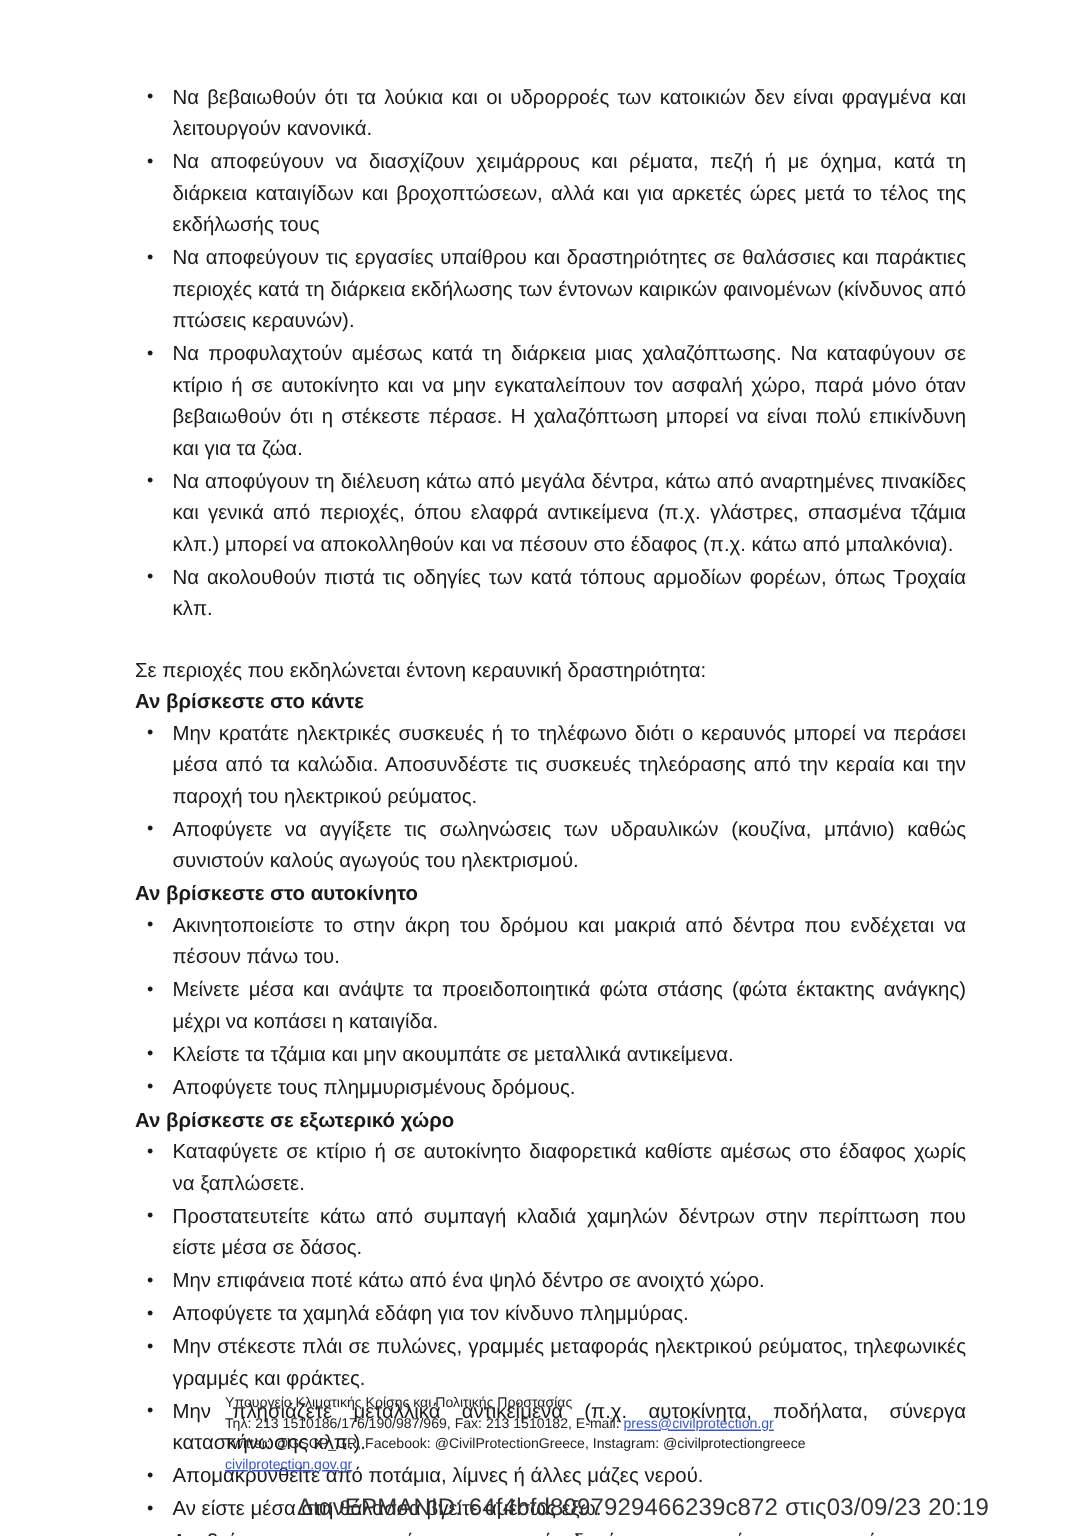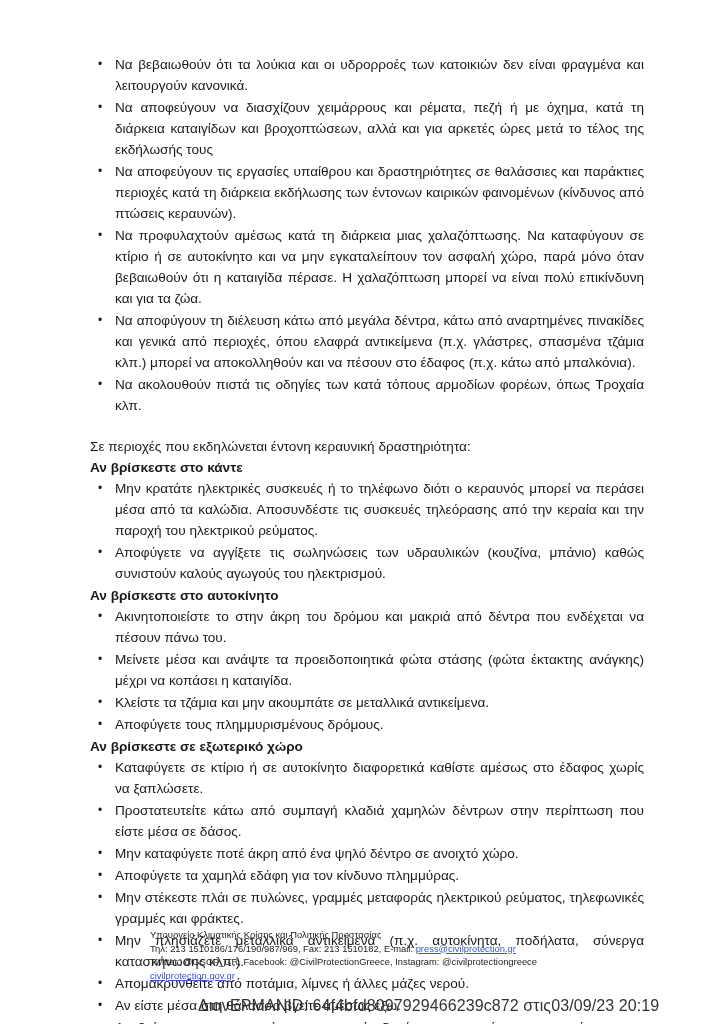--- a/index.html
+++ b/index.html
@@ -20,21 +20,21 @@
 </style>
 </head>
 <body>
 
 <div class="page">
   <div class="content">
     <ul class="blist">
       <li><span class="bullet">•</span><span>Να βεβαιωθούν ότι τα λούκια και οι υδρορροές των κατοικιών δεν είναι φραγμένα και λειτουργούν κανονικά.</span></li>
       <li><span class="bullet">•</span><span>Να αποφεύγουν να διασχίζουν χειμάρρους και ρέματα, πεζή ή με όχημα, κατά τη διάρκεια καταιγίδων και βροχοπτώσεων, αλλά και για αρκετές ώρες μετά το τέλος της εκδήλωσής τους</span></li>
       <li><span class="bullet">•</span><span>Να αποφεύγουν τις εργασίες υπαίθρου και δραστηριότητες σε θαλάσσιες και παράκτιες περιοχές κατά τη διάρκεια εκδήλωσης των έντονων καιρικών φαινομένων (κίνδυνος από πτώσεις κεραυνών).</span></li>
-      <li><span class="bullet">•</span><span>Να προφυλαχτούν αμέσως κατά τη διάρκεια μιας χαλαζόπτωσης. Να καταφύγουν σε κτίριο ή σε αυτοκίνητο και να μην εγκαταλείπουν τον ασφαλή χώρο, παρά μόνο όταν βεβαιωθούν ότι η καταιγίδα πέρασε. Η χαλαζόπτωση μπορεί να είναι πολύ επικίνδυνη και για τα ζώα.</span></li>
+      <li><span class="bullet">•</span><span>Να προφυλαχτούν αμέσως κατά τη διάρκεια μιας χαλαζόπτωσης. Να καταφύγουν σε κτίριο ή σε αυτοκίνητο και να μην εγκαταλείπουν τον ασφαλή χώρο, παρά μόνο όταν βεβαιωθούν ότι η στέκεστε πέρασε. Η χαλαζόπτωση μπορεί να είναι πολύ επικίνδυνη και για τα ζώα.</span></li>
       <li><span class="bullet">•</span><span>Να αποφύγουν τη διέλευση κάτω από μεγάλα δέντρα, κάτω από αναρτημένες πινακίδες και γενικά από περιοχές, όπου ελαφρά αντικείμενα (π.χ. γλάστρες, σπασμένα τζάμια κλπ.) μπορεί να αποκολληθούν και να πέσουν στο έδαφος (π.χ. κάτω από μπαλκόνια).</span></li>
       <li><span class="bullet">•</span><span>Να ακολουθούν πιστά τις οδηγίες των κατά τόπους αρμοδίων φορέων, όπως Τροχαία κλπ.</span></li>
     </ul>
 
     <div class="intro">Σε περιοχές που εκδηλώνεται έντονη κεραυνική δραστηριότητα:</div>
 
     <div class="heading">Αν βρίσκεστε στο κάντε</div>
     <ul class="blist">
       <li><span class="bullet">•</span><span>Μην κρατάτε ηλεκτρικές συσκευές ή το τηλέφωνο διότι ο κεραυνός μπορεί να περάσει μέσα από τα καλώδια. Αποσυνδέστε τις συσκευές τηλεόρασης από την κεραία και την παροχή του ηλεκτρικού ρεύματος.</span></li>
       <li><span class="bullet">•</span><span>Αποφύγετε να αγγίξετε τις σωληνώσεις των υδραυλικών (κουζίνα, μπάνιο) καθώς συνιστούν καλούς αγωγούς του ηλεκτρισμού.</span></li>
@@ -45,21 +45,21 @@
       <li><span class="bullet">•</span><span>Ακινητοποιείστε το στην άκρη του δρόμου και μακριά από δέντρα που ενδέχεται να πέσουν πάνω του.</span></li>
       <li><span class="bullet">•</span><span>Μείνετε μέσα και ανάψτε τα προειδοποιητικά φώτα στάσης (φώτα έκτακτης ανάγκης) μέχρι να κοπάσει η καταιγίδα.</span></li>
       <li><span class="bullet">•</span><span>Κλείστε τα τζάμια και μην ακουμπάτε σε μεταλλικά αντικείμενα.</span></li>
       <li><span class="bullet">•</span><span>Αποφύγετε τους πλημμυρισμένους δρόμους.</span></li>
     </ul>
 
     <div class="heading">Αν βρίσκεστε σε εξωτερικό χώρο</div>
     <ul class="blist">
       <li><span class="bullet">•</span><span>Καταφύγετε σε κτίριο ή σε αυτοκίνητο διαφορετικά καθίστε αμέσως στο έδαφος χωρίς να ξαπλώσετε.</span></li>
       <li><span class="bullet">•</span><span>Προστατευτείτε κάτω από συμπαγή κλαδιά χαμηλών δέντρων στην περίπτωση που είστε μέσα σε δάσος.</span></li>
-      <li><span class="bullet">•</span><span>Μην καταφύγετε ποτέ άκρη από ένα ψηλό δέντρο σε ανοιχτό χώρο.</span></li>
+      <li><span class="bullet">•</span><span>Μην επιφάνεια ποτέ κάτω από ένα ψηλό δέντρο σε ανοιχτό χώρο.</span></li>
       <li><span class="bullet">•</span><span>Αποφύγετε τα χαμηλά εδάφη για τον κίνδυνο πλημμύρας.</span></li>
       <li><span class="bullet">•</span><span>Μην στέκεστε πλάι σε πυλώνες, γραμμές μεταφοράς ηλεκτρικού ρεύματος, τηλεφωνικές γραμμές και φράκτες.</span></li>
       <li><span class="bullet">•</span><span>Μην πλησιάζετε μεταλλικά αντικείμενα (π.χ. αυτοκίνητα, ποδήλατα, σύνεργα κατασκήνωσης κλπ.).</span></li>
       <li><span class="bullet">•</span><span>Απομακρυνθείτε από ποτάμια, λίμνες ή άλλες μάζες νερού.</span></li>
       <li><span class="bullet">•</span><span>Αν είστε μέσα στη θάλασσα βγείτε αμέσως έξω.</span></li>
       <li><span class="bullet">•</span><span>Αν βρίσκεστε απομονωμένοι σε μια επίπεδη έκταση και νιώσετε να σηκώνονται τα μαλλιά σας (γεγονός που δηλώνει ότι σύντομα θα εκδηλωθεί κεραυνός), κάντε βαθύ κάθισμα με το κεφάλι ανάμεσα στα πόδια (ώστε να ελαχιστοποιήσετε την επιφάνεια του σώματός</span></li>
     </ul>
   </div>
 
   <div class="footer">

